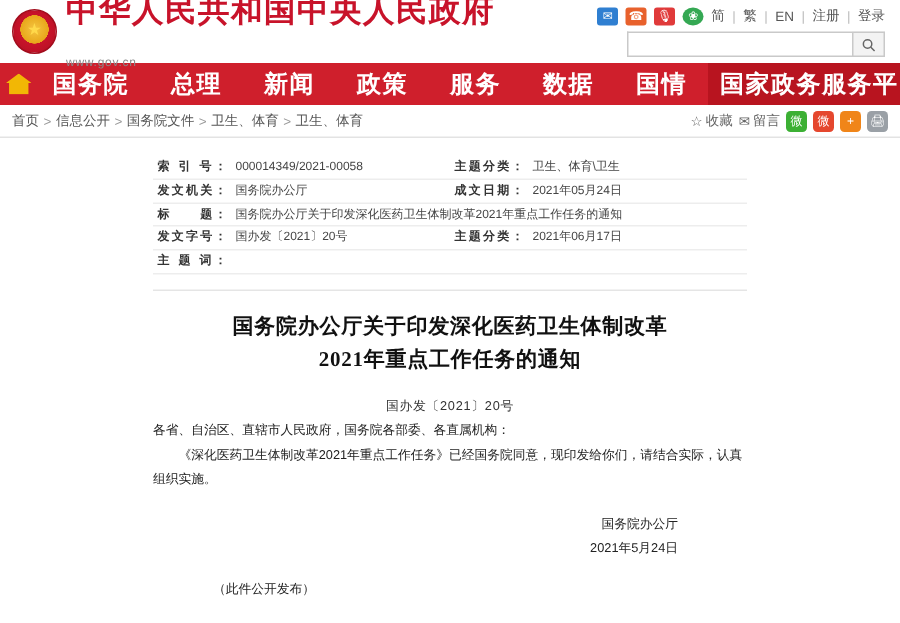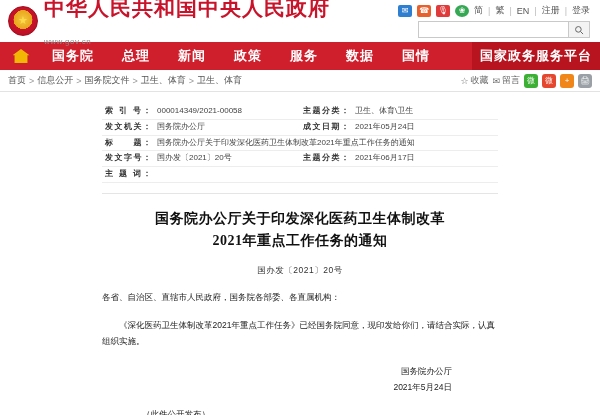--- a/index.html
+++ b/index.html
@@ -141,21 +141,21 @@
   .nav-home-glyph {
     width: 17px; height: 14px;
     background: #f2b705;
     clip-path: polygon(50% 0, 100% 45%, 88% 45%, 88% 100%, 12% 100%, 12% 45%, 0 45%);
   }
   .nav-item {
     display: flex;
     align-items: center;
     justify-content: center;
     color: #fff;
-    font-size: 13px;
+    font-size: 16px;
     font-weight: bold;
     padding: 0 14px;
     white-space: nowrap;
     cursor: pointer;
     letter-spacing: 1px;
   }
   .nav-item.last {
     margin-left: auto;
     background: #b8141f;
     padding: 0 8px;
@@ -252,21 +252,21 @@
     text-align: center;
     font-size: 8.5px;
     color: #333;
     margin-top: 12px;
     letter-spacing: 0.5px;
   }
   .doc-para {
     font-size: 8.5px;
     color: #222;
     line-height: 1.9;
-    margin-top: 12px;
+    margin-top: 1px;
     text-indent: 0;
   }
   .doc-para.indent { text-indent: 17px; }
   .signature {
     margin-top: 14px;
     font-size: 8.5px;
     color: #222;
     text-align: right;
     line-height: 1.9;
     padding-right: 46px;

